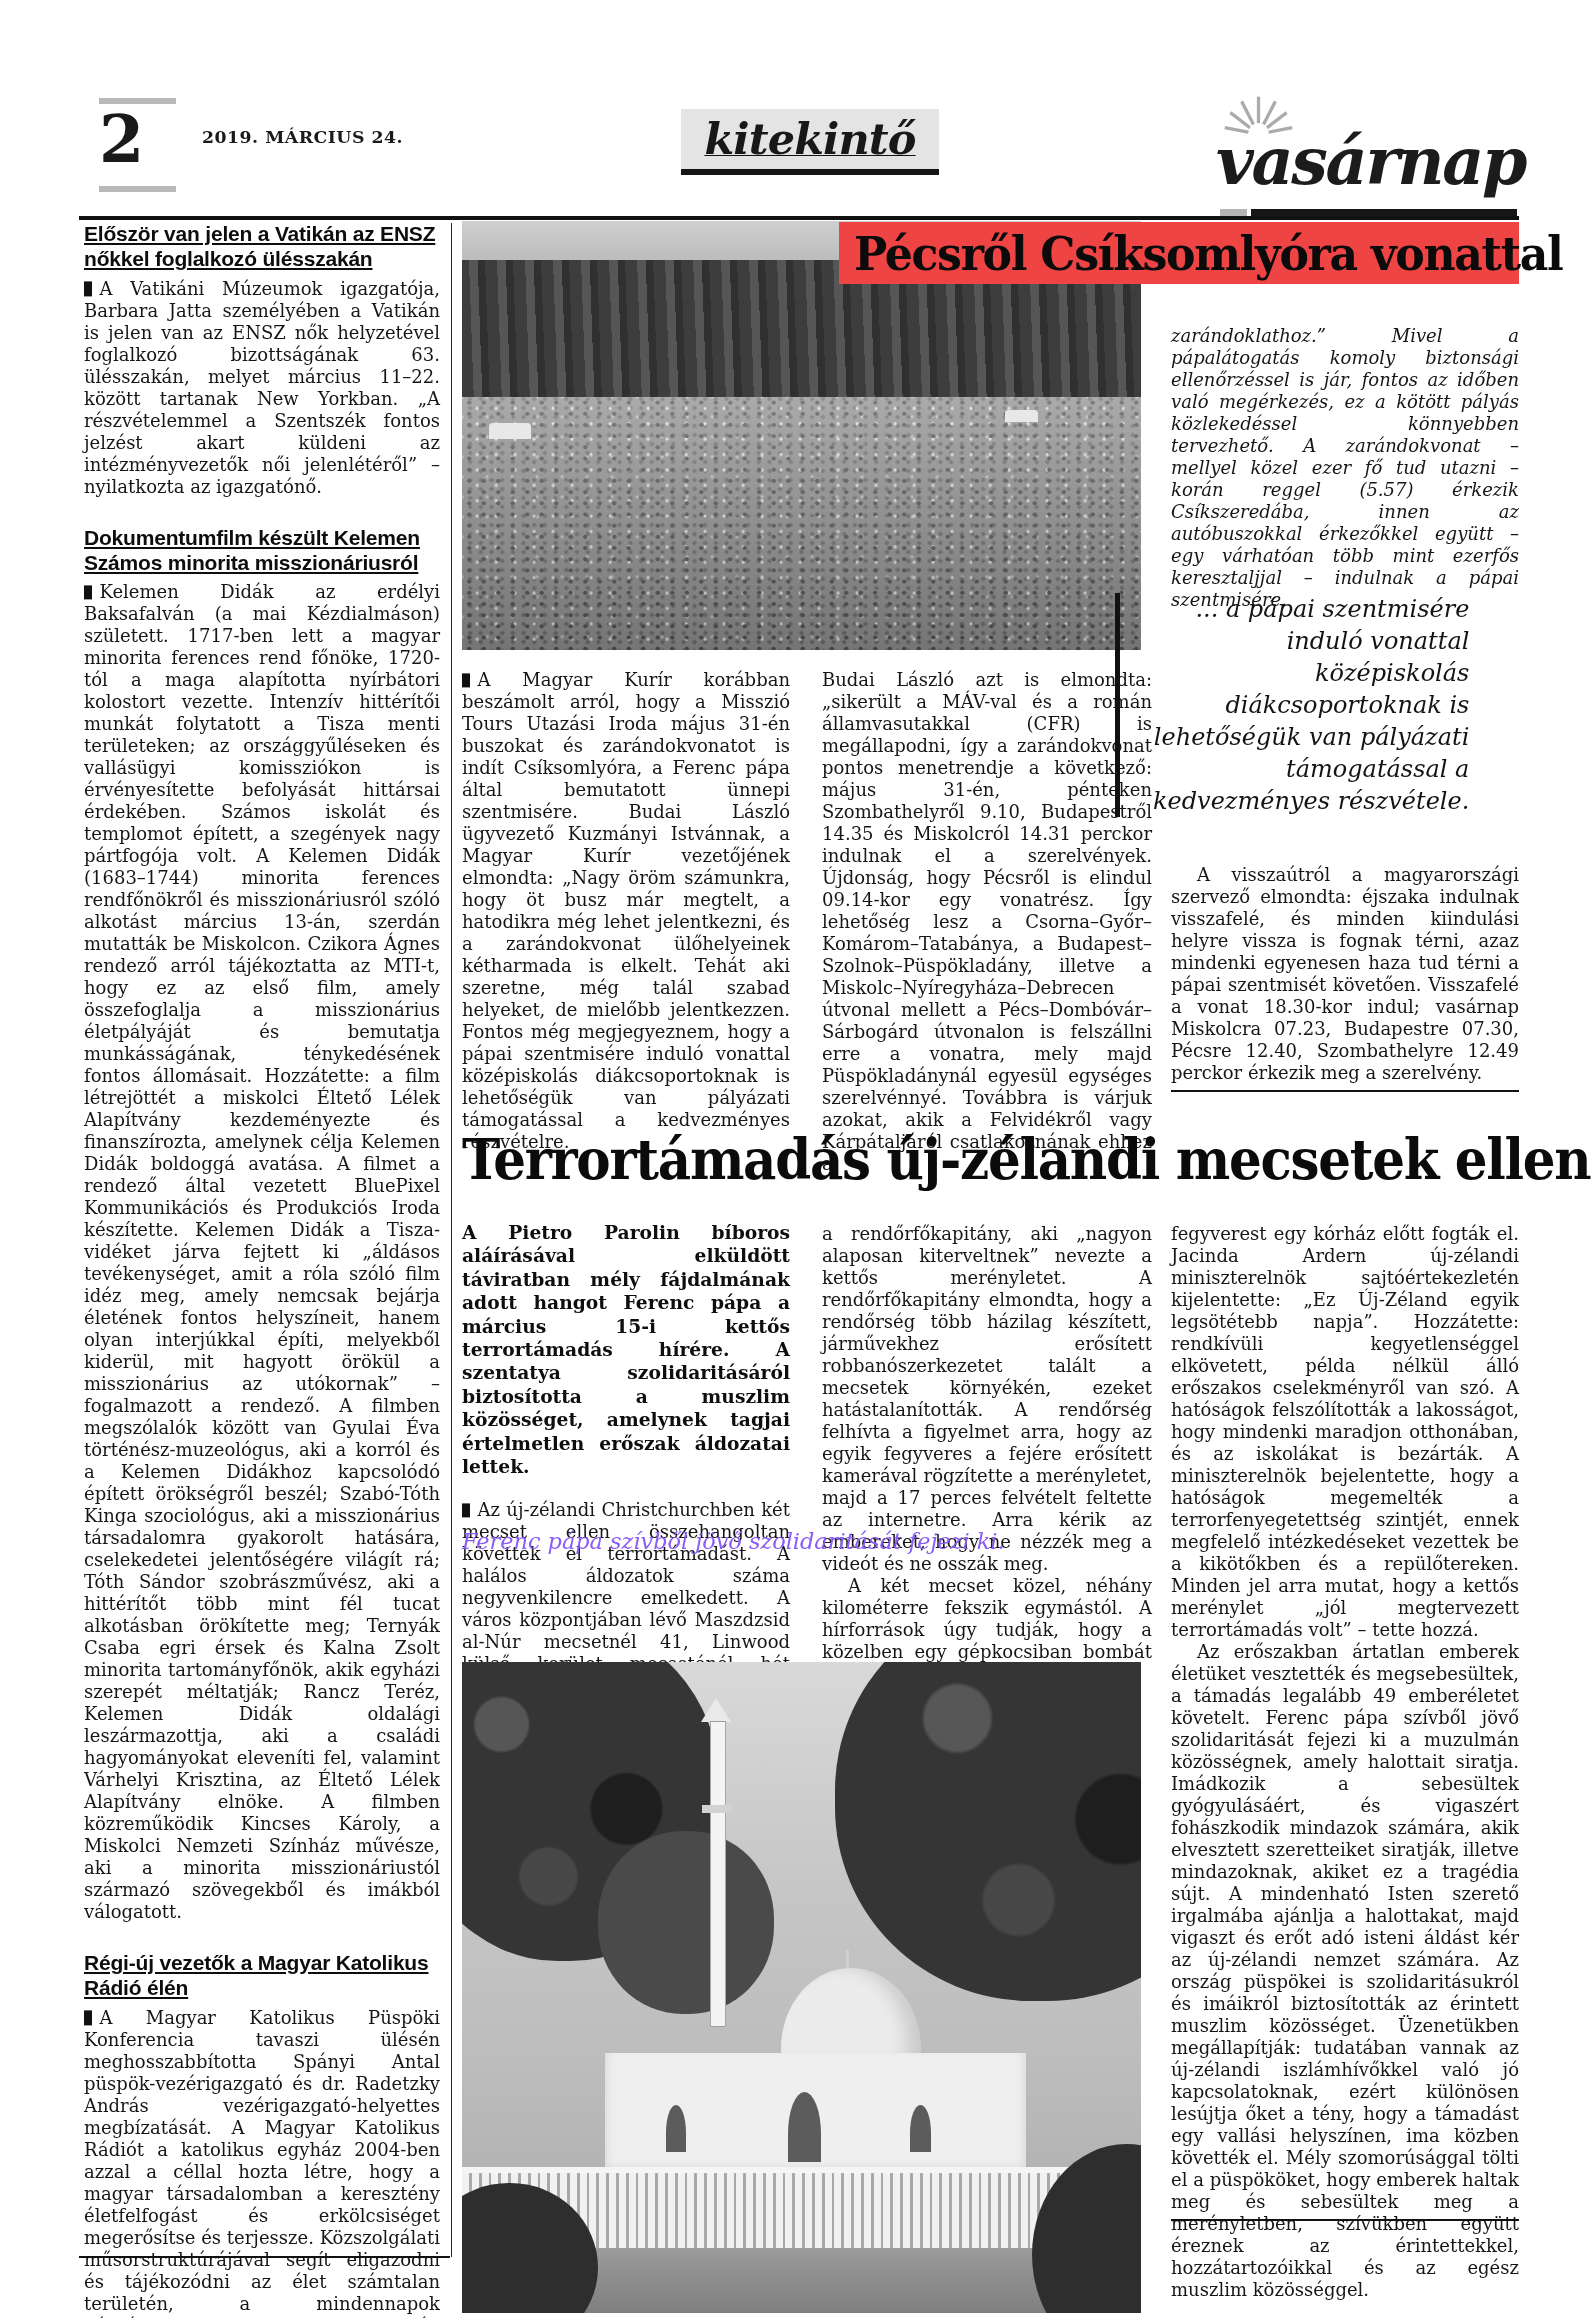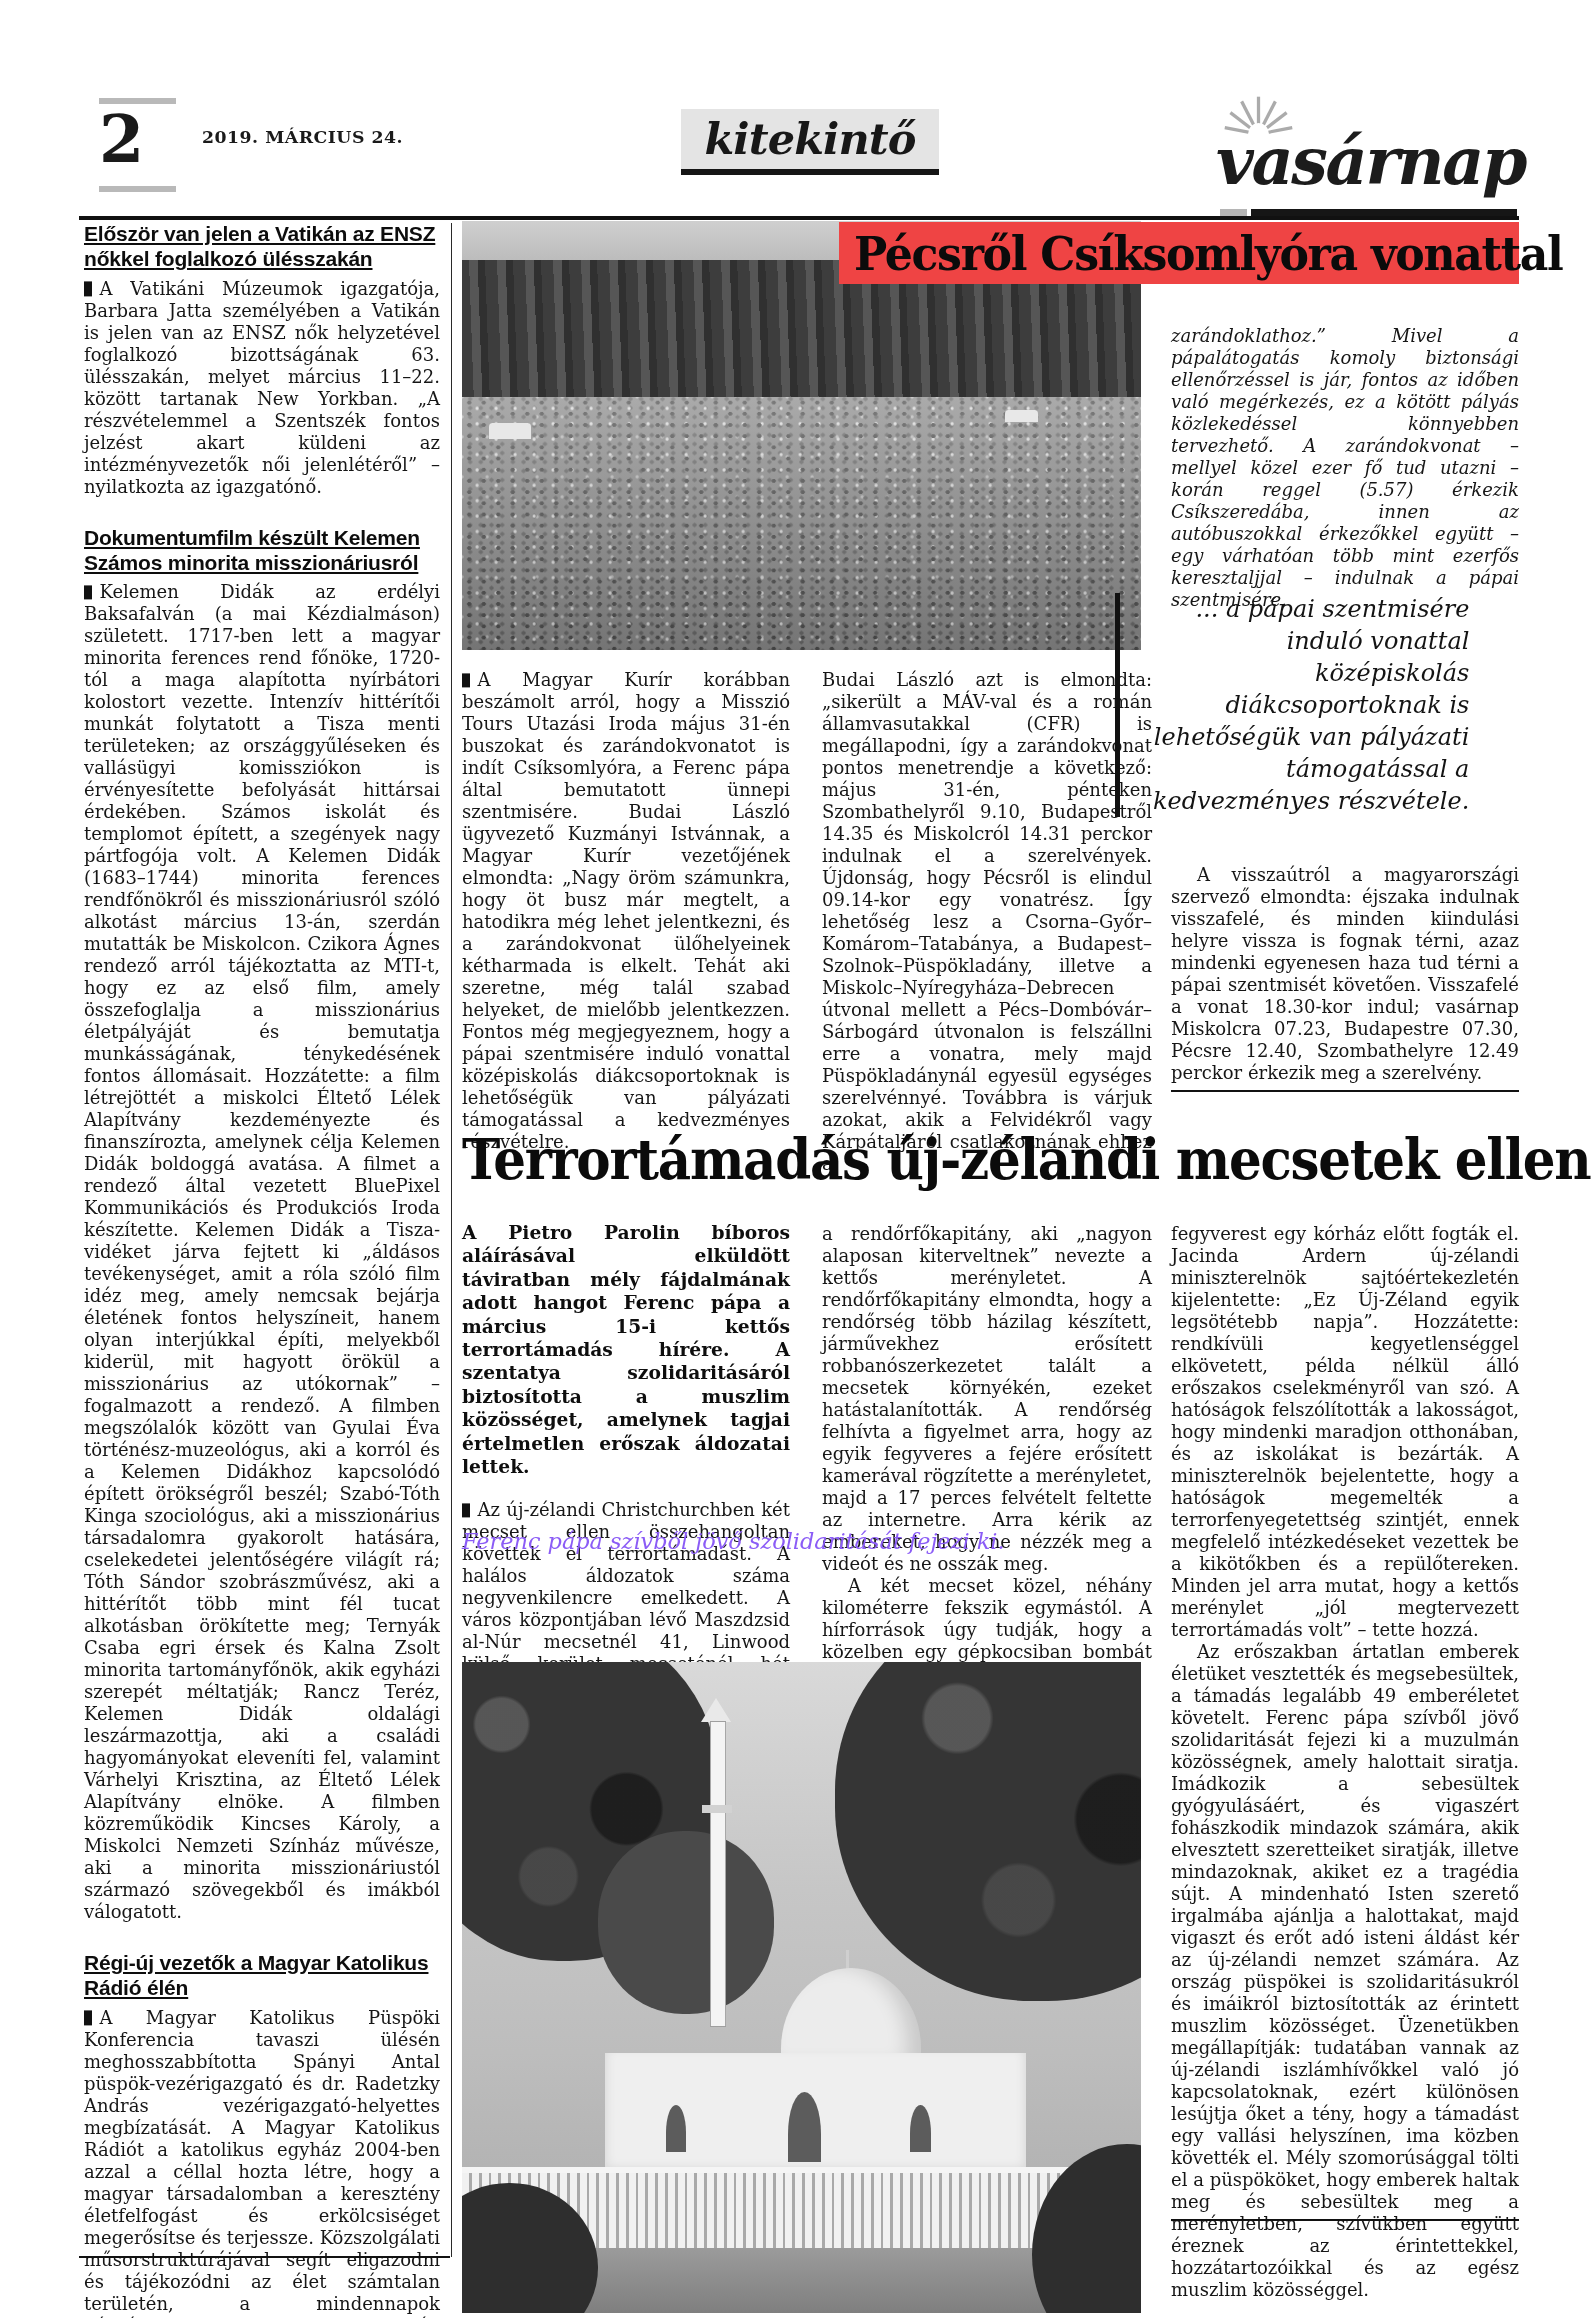--- a/index.html
+++ b/index.html
@@ -2,21 +2,21 @@
 <html lang="hu" style="font-size:7.5px"><head>
 <meta charset="utf-8">
 <style>
   html,body{margin:0;padding:0;background:#ffffff;}
   body{width:1595px;height:2319px;position:relative;font-family:"DejaVu Serif",serif;color:#111;overflow:hidden;}
   .abs{position:absolute;}
   
   .graybar{background:#b9b9b9;}
   #page-number{left:99px;top:107px;font:bold 65px/1 "DejaVu Serif",serif;color:#1a1a1a;}
   #issue-date{left:158px;top:129px;font:bold 17.3px/1 "DejaVu Serif",serif;letter-spacing:0.5px;color:#1a1a1a;margin-left:44px;}
-  #section-box{left:681px;top:109px;width:258px;height:60px;background:#e4e4e4;border-bottom:6px solid #151515;text-align:center;}
+  #section-box{left:681px;top:109px;width:258px;height:60px;background:#e4e4e4;border-bottom:6px solid #151515;text-align:center;text-decoration:underline;}
   #section-box .section-label{font:italic bold 43px/60px "DejaVu Serif",serif;letter-spacing:-0.9px;color:#181818;}
   #masthead{left:1216px;top:104px;width:304px;margin-top:23px;}
   #masthead .masthead-word{font:italic bold 65px/1.05 "DejaVu Serif",serif;letter-spacing:-2.3px;color:#1c1c1c;}
   .mast-underline-gray{left:1220px;top:209px;width:27px;height:6.5px;background:#b5b5b5;}
   .mast-underline-black{left:1251px;top:209px;width:266px;height:6.5px;background:#161616;}
   #top-rule{left:79px;top:216px;width:1440px;height:3.7px;background:#111;}
   #col-divider{left:451px;top:223px;width:1.4px;height:2034px;background:#2a2a2a;}
   
   .smallhead{font:bold 21px/25px "Liberation Sans",sans-serif;letter-spacing:-0.2px;color:#0d0d0d;text-decoration:underline;}
   .bodytext{font:18px/22px "DejaVu Serif",serif;text-align:justify;color:#161616;}

